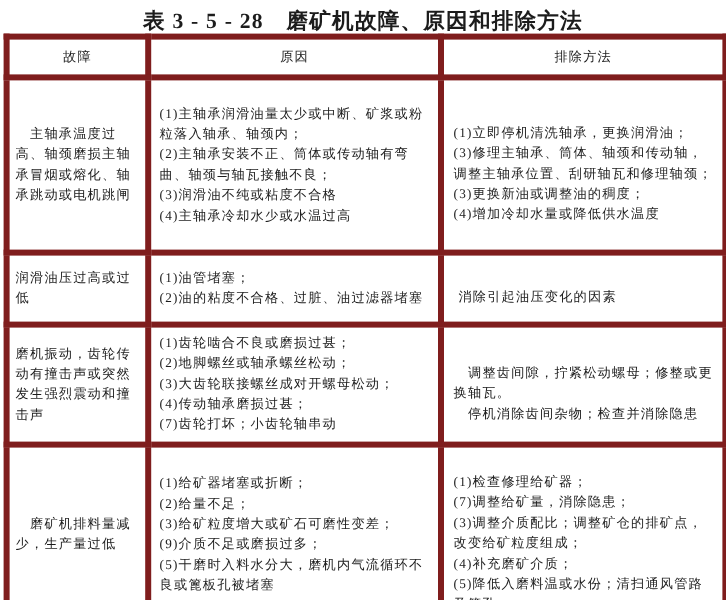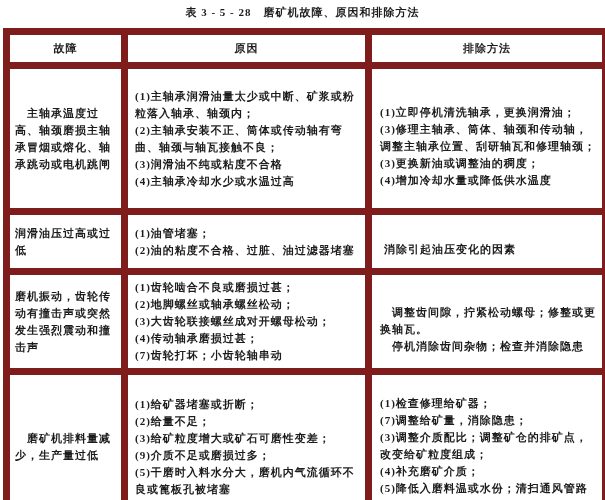--- a/index.html
+++ b/index.html
@@ -1,32 +1,32 @@
 <!DOCTYPE html>
 <html><head>
 <meta charset="utf-8">
 <style>
   * { margin:0; padding:0; box-sizing:border-box; }
   html, body { width:605px; height:500px; background:#ffffff; overflow:hidden; }
   body { font-family:"Liberation Serif","DejaVu Serif",serif; color:#1c1c1c; }
   .page { position:relative; width:605px; height:500px; background:#fff; }
   .caption {
     position:absolute; top:5px; left:0; width:100%;
-    text-align:center; font-weight:bold; font-size:11px; letter-spacing:1px;
+    text-align:center; font-weight:bold; font-size:18px; letter-spacing:1px;
   }
   table.fault-table {
     position:absolute; top:28px; left:3px; width:599px;
     border-collapse:collapse; table-layout:fixed;
   }
   col.c-fault   { width:118px; }
   col.c-cause   { width:244px; }
   col.c-remedy  { width:237px; }
   th, td {
-    border:7px solid #7f1d1d;
-    font-size:11px; letter-spacing:1px; font-weight:bold;
+    border:5px solid #7f1d1d;
+    font-size:11px; letter-spacing:1px; font-weight:normal;
     overflow:hidden;
   }
   thead tr { height:34px; }
   th { text-align:center; vertical-align:middle; }
   td { vertical-align:middle; line-height:17px; text-align:left; }
   tr.row-0 { height:146px; }
   tr.row-1 { height:60px; }
   tr.row-2 { height:100px; }
   tr.row-3 { height:150px; }
   .fault-cell { padding:2px 5px; }

